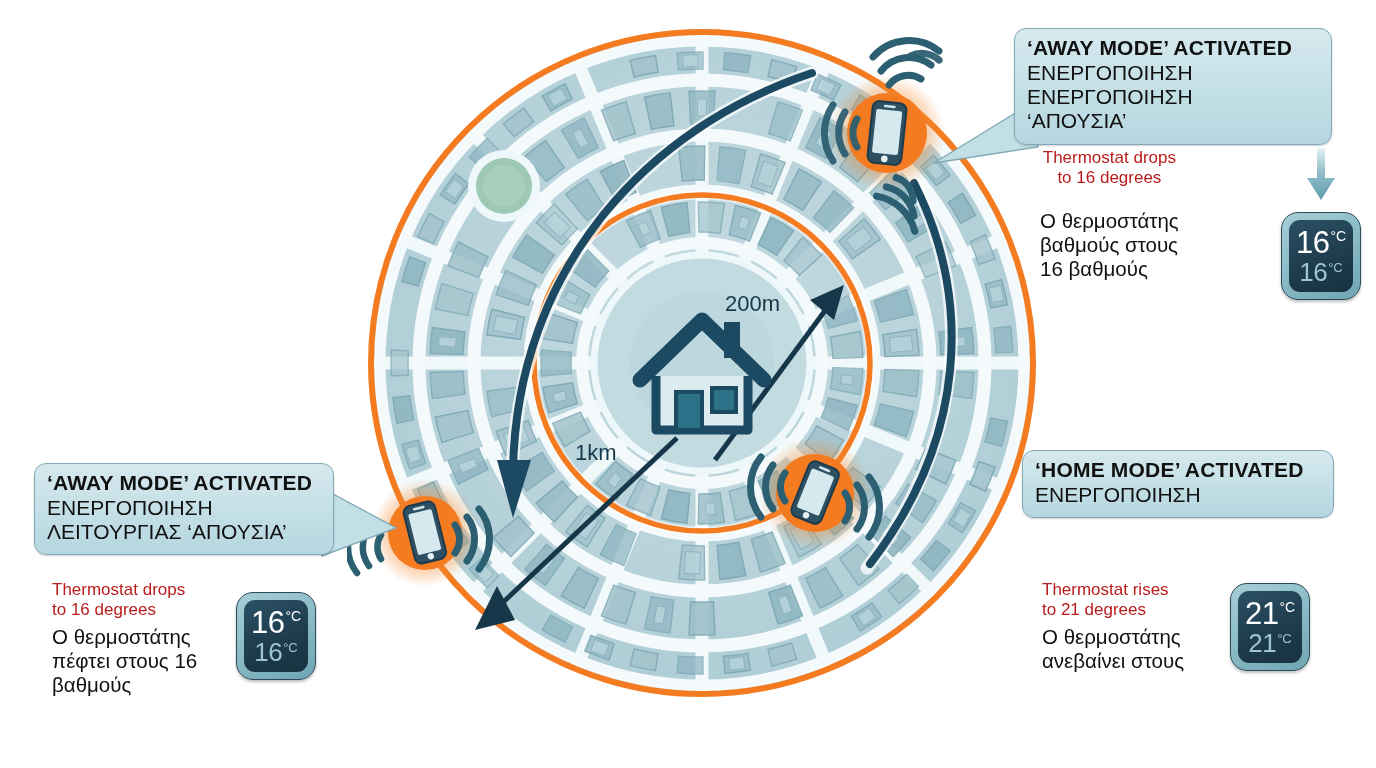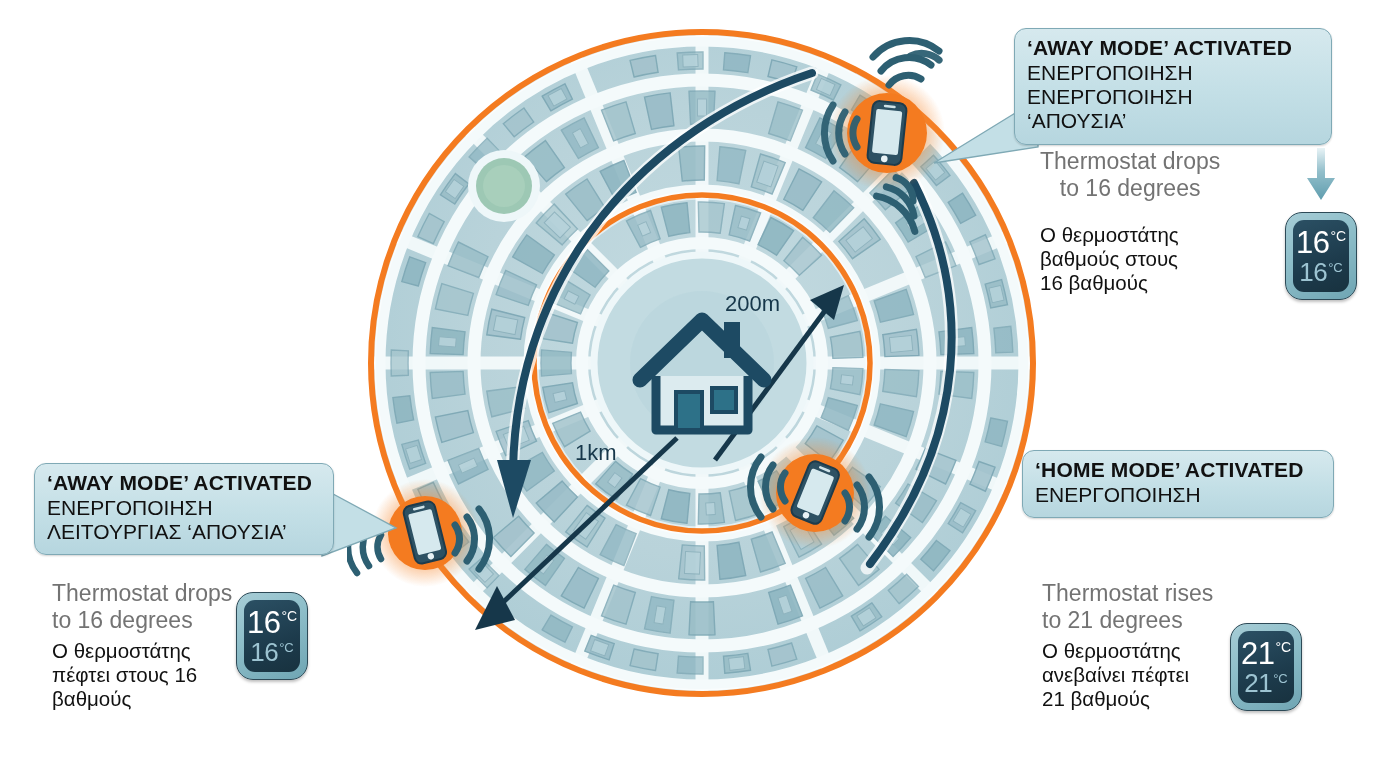--- a/index.html
+++ b/index.html
@@ -30,26 +30,26 @@
     font-weight:bold; font-size:21px; letter-spacing:.2px; line-height:1.18;
     white-space:nowrap;
   }
   .callout .csub { font-size:21px; line-height:1.16; font-weight:400; }
 
   
   .tail { position:absolute; }
 
   
   .info { position:absolute; }
-  .info .en { font-size:23px; line-height:1.16; color:#737373; }
+  .info .en { font-size:17px; line-height:1.16; color:#b91c1c; }
   .info .gr { font-size:20.5px; line-height:1.16; color:#111; }
 
   
   .thermo {
-    width:72px; height:88px; border-radius:17px;
+    width:80px; height:88px; border-radius:17px;
     background:linear-gradient(150deg,#a7cdd6 0%,#8fbfca 40%,#6fa5b3 100%);
     border:1.5px solid #2d4a57;
     padding:7px;
     box-shadow:0 2px 3px rgba(0,0,0,.25);
   }
   .thermo .screen {
     width:100%; height:100%; border-radius:11px;
     background:linear-gradient(160deg,#2b5064 0%,#1d3b4c 60%,#18323f 100%);
     display:flex; flex-direction:column;
     align-items:center; justify-content:center;
@@ -457,28 +457,27 @@
       </div>
     </div>
   </div>
 
   <div class="callout" style="left:1022px; top:450px; width:312px;">
     <div class="ctitle">‘HOME MODE’ ACTIVATED</div>
     <div class="csub">ΕΝΕΡΓΟΠΟΙΗΣΗ</div>
   </div>
 
   <div class="info" style="left:1042px; top:580px; width:334px;">
-    <div style="display:flex; align-items:flex-end;">
+    <div style="display:flex; align-items:flex-start;">
       <div style="width:196px;">
         <div class="en">Thermostat rises</div>
         <div class="en">to 21 degrees</div>
         <div style="height:6px;"></div>
         <div class="gr">Ο θερμοστάτης</div>
-        <div class="gr">ανεβαίνει πέφτει</div>
-        <div class="gr">21 βαθμούς</div>
+        <div class="gr">ανεβαίνει στους</div>
       </div>
       <div class="thermo" style="margin-left:-8px; margin-top:3px;">
         <div class="screen">
           <div class="row1">
             <span class="big">21</span>
             <span class="unit">°C</span>
           </div>
           <div class="row2">
             <span class="big">21</span>
             <span class="unit">°C</span>

